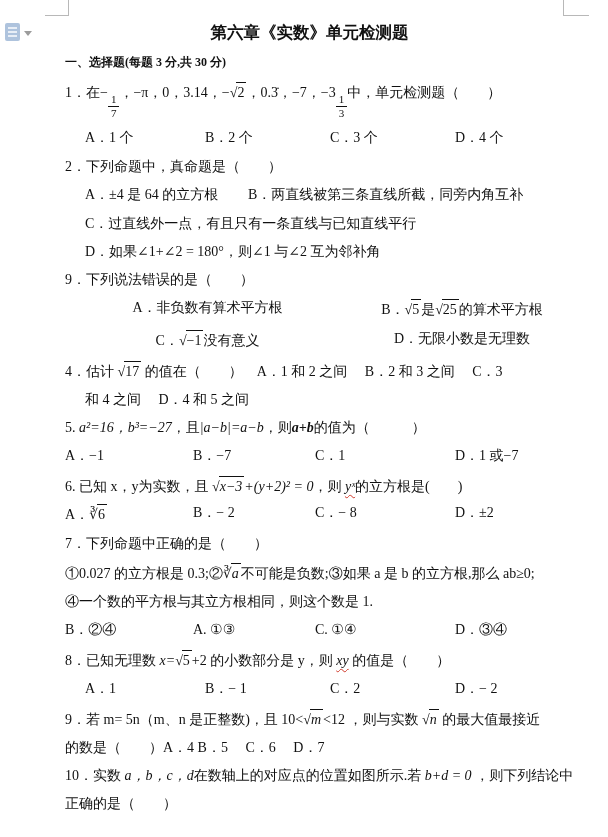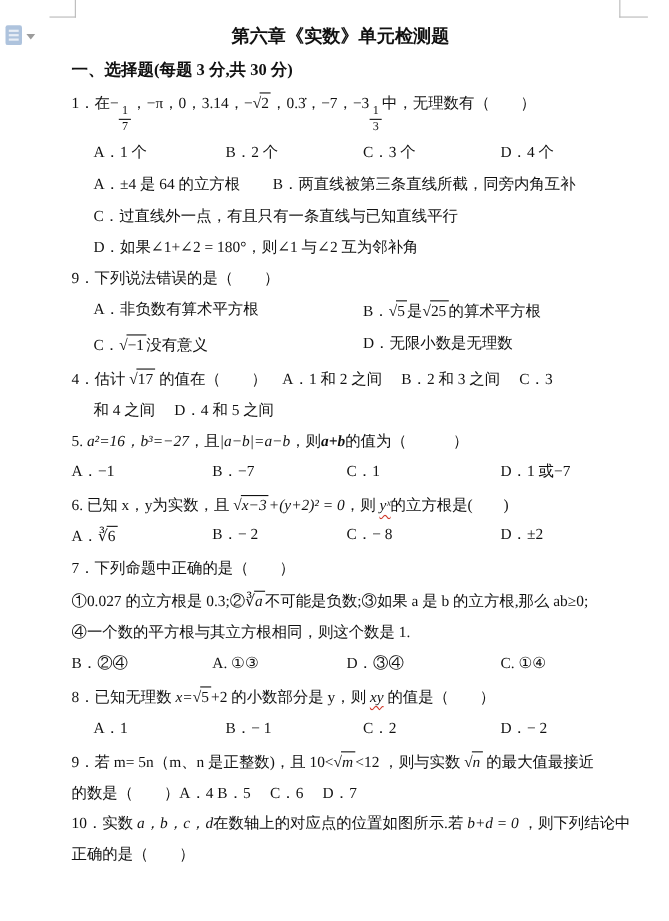--- a/index.html
+++ b/index.html
@@ -13,27 +13,27 @@
   .corner-left{left:45px;top:0;width:23px;height:15px;border-bottom:1px solid #b8b8b8;border-right:1px solid #b8b8b8;}
   .corner-right{left:563px;top:0;width:25px;height:15px;border-bottom:1px solid #b8b8b8;border-left:1px solid #b8b8b8;}
   .doc-widget{position:absolute;left:5px;top:23px;display:flex;align-items:center;gap:4px;}
   .doc-icon{width:15px;height:18px;border-radius:2px;background:
     linear-gradient(#aec3dd,#aec3dd);position:relative;}
   .doc-icon:before{content:"";position:absolute;left:3px;top:4px;width:9px;height:2px;background:#e8eef6;box-shadow:0 4px 0 #e8eef6,0 8px 0 #e8eef6;}
   .dd-tri{width:0;height:0;border-left:4px solid transparent;border-right:4px solid transparent;border-top:5px solid #9c9c9c;margin-top:2px;}
   
   .doc{padding:22px 14px 0 65px;}
   .title{text-align:center;font-weight:bold;font-size:16.5px;margin:0 40px 10px 0;}
-  .section{font-weight:bold;font-size:15px;margin-bottom:11px;}
+  .section{font-weight:bold;font-size:12px;margin-bottom:11px;}
   .line{line-height:17px;margin-bottom:11px;}
   .tall{margin-bottom:9px;}
   .opts{display:grid;margin-bottom:12px;line-height:17px;}
   .opts4{grid-template-columns:120px 125px 125px auto;}
   .opts4f{grid-template-columns:128px 122px 140px auto;}
-  .opts2{grid-template-columns:245px auto;}
+  .opts2{grid-template-columns:245px auto;text-align:center;}
   .opts2b{grid-template-columns:163px auto;}
   .ind{padding-left:20px;}
   
   .mt{font-family:"Liberation Serif","DejaVu Serif",serif;font-style:italic;}
   .frac{display:inline-flex;flex-direction:column;align-items:center;vertical-align:-0.55em;font-size:11px;line-height:1.2;font-style:normal;}
   .frac .fn{padding:0 3px;border-bottom:1px solid currentColor;}
   .frac .fd{padding:0 3px;}
   .sqrt{white-space:nowrap;display:inline-block;}
   .sqrt .rs{display:inline-block;font-style:normal;}
   .sqrt .rv{display:inline-block;border-top:1px solid currentColor;padding:1px 2px 0 1px;margin-left:-1px;}
@@ -54,29 +54,30 @@
   <div class="title">第六章《实数》单元检测题</div>
   <div class="section">一、选择题(每题 3 分,共 30 分)</div>
 
   <div class="line tall">
     <span>1．在−</span><span class="frac">
         <span class="fn">1</span>
         <span class="fd">7</span>
       </span><span>，−π，0，3.14，−</span><span class="sqrt"><span class="rs">√</span><span class="rv">2</span></span><span>，0.3̇，−7，−3</span><span class="frac">
         <span class="fn">1</span>
         <span class="fd">3</span>
-      </span><span>中，无理数有（　　）</span>
+      </span><span>中，单元检测题（　　）</span>
   </div>
   <div class="opts opts4 ind">
     <span>A．1 个</span>
     <span>B．2 个</span>
     <span>C．3 个</span>
     <span>D．4 个</span>
   </div>
 
+  <div class="line">2．下列命题中，真命题是（　　）</div>
   <div class="opts opts2b ind">
     <span>A．±4 是 64 的立方根</span>
     <span>B．两直线被第三条直线所截，同旁内角互补</span>
   </div>
   <div class="line ind">C．过直线外一点，有且只有一条直线与已知直线平行</div>
   <div class="line ind">D．如果∠1+∠2 = 180°，则∠1 与∠2 互为邻补角</div>
 
   <div class="line">9．下列说法错误的是（　　）</div>
   <div class="opts opts2 ind">
     <span>A．非负数有算术平方根</span>
@@ -113,22 +114,22 @@
   </div>
 
   <div class="line">7．下列命题中正确的是（　　）</div>
   <div class="line">
     <span>①0.027 的立方根是 0.3;②</span><span class="sqrt mt"><span class="rs">∛</span><span class="rv">a</span></span><span>不可能是负数;③如果 a 是 b 的立方根,那么 ab≥0;</span>
   </div>
   <div class="line">④一个数的平方根与其立方根相同，则这个数是 1.</div>
   <div class="opts opts4f">
     <span>B．②④</span>
     <span>A. ①③</span>
+    <span>C. ①④</span>
     <span>D．③④</span>
-    <span>C. ①④</span>
   </div>
 
   <div class="line">
     <span>8．已知无理数 </span><span class="mt">x=</span><span class="sqrt"><span class="rs">√</span><span class="rv">5</span></span><span>+2 的小数部分是 y，则 </span><span class="mt sq">xy</span><span> 的值是（　　）</span>
   </div>
   <div class="opts opts4 ind">
     <span>A．1</span>
     <span>B．− 1</span>
     <span>C．2</span>
     <span>D．− 2</span>

